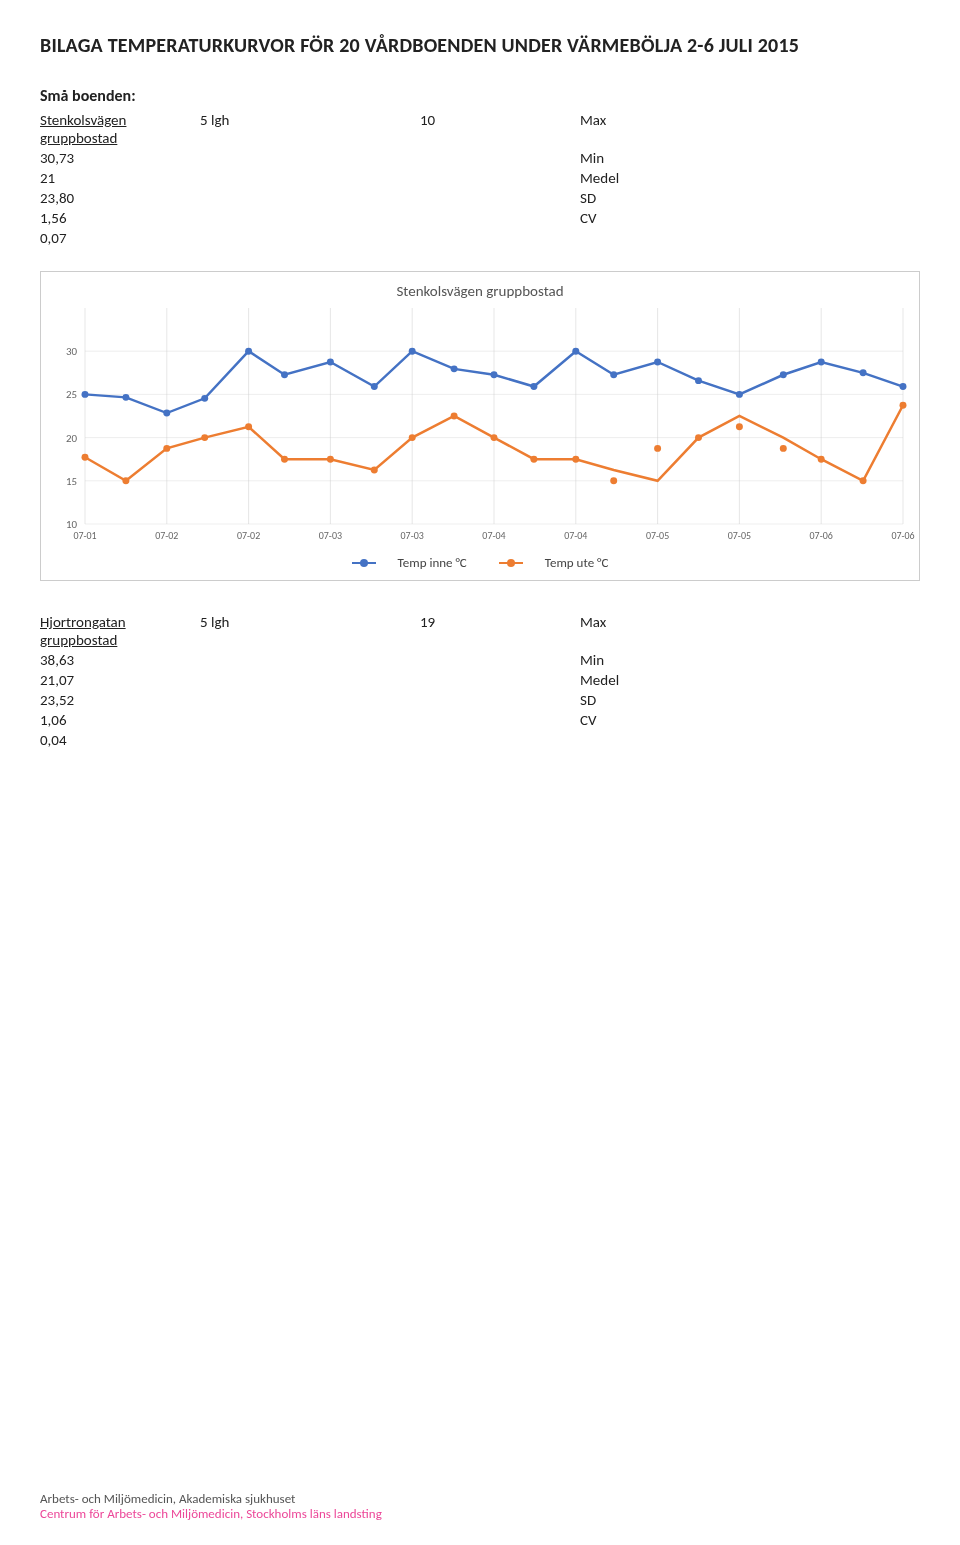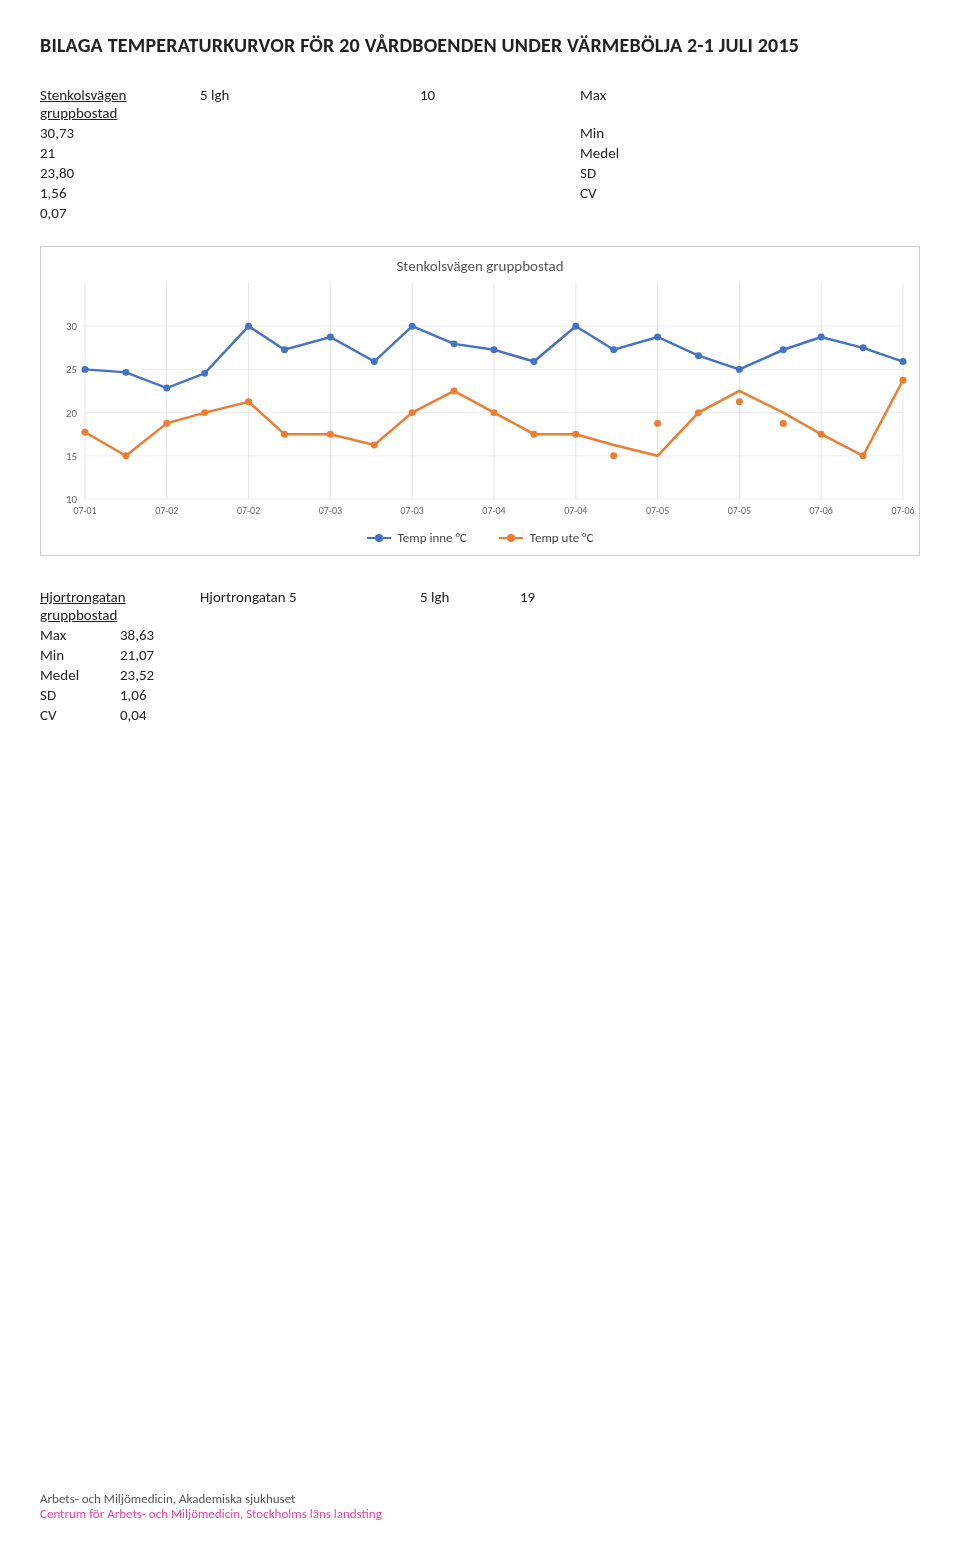--- a/index.html
+++ b/index.html
@@ -72,32 +72,33 @@
       left: 0; right: 0;
       display: flex;
       justify-content: center;
       gap: 32px;
       font-size: 13px;
       color: #444;
     }
     .legend-item {
       display: flex;
       align-items: center;
-      gap: 7px;
+      gap: 22px;
     }
     .section-block {
       margin-bottom: 24px;
     }
   </style>
 </head>
 <body>
 
-<div class="main-title">BILAGA TEMPERATURKURVOR FÖR 20 VÅRDBOENDEN UNDER VÄRMEBÖLJA 2-1 JULI 2015</div>
+<div class="main-title">BILAGA TEMPERATURKURVOR FÖR 20 VÅRDBOENDEN UNDER VÄRMEBÖLJA 2-6 JULI 2015</div>
 
 <div class="section-block">
+  <div class="section-heading">Små boenden:</div>
   <div class="info-table">
     <span class="underline">Stenkolsvägen gruppbostad</span>
     <span></span>
     <span>5 lgh</span>
     <span>10</span>
     <span></span>
 
     <span>Max</span>
     <span>30,73</span>
     <span></span>
@@ -279,21 +280,20 @@
       </div>
       <span>Temp ute °C</span>
     </div>
   </div>
 </div>
 
 <div class="section-block">
   <div class="info-table">
     <span class="underline">Hjortrongatan gruppbostad</span>
     <span></span>
-    <span>Hjortrongatan 5</span>
     <span>5 lgh</span>
     <span>19</span>
     <span></span>
     <span>Max</span>
     <span>38,63</span>
     <span></span>
       <span></span>
       <span></span>
       <span></span>
     <span>Min</span>

